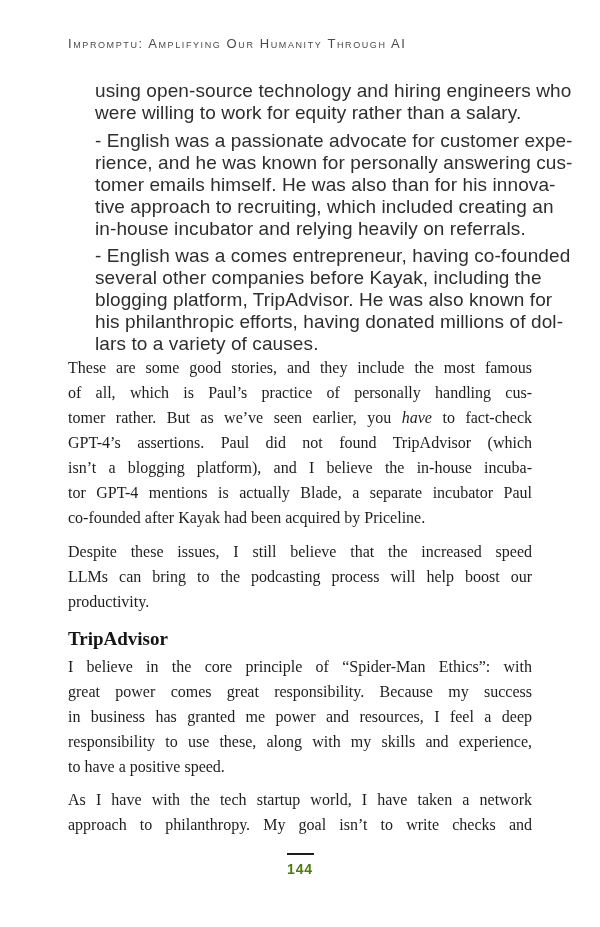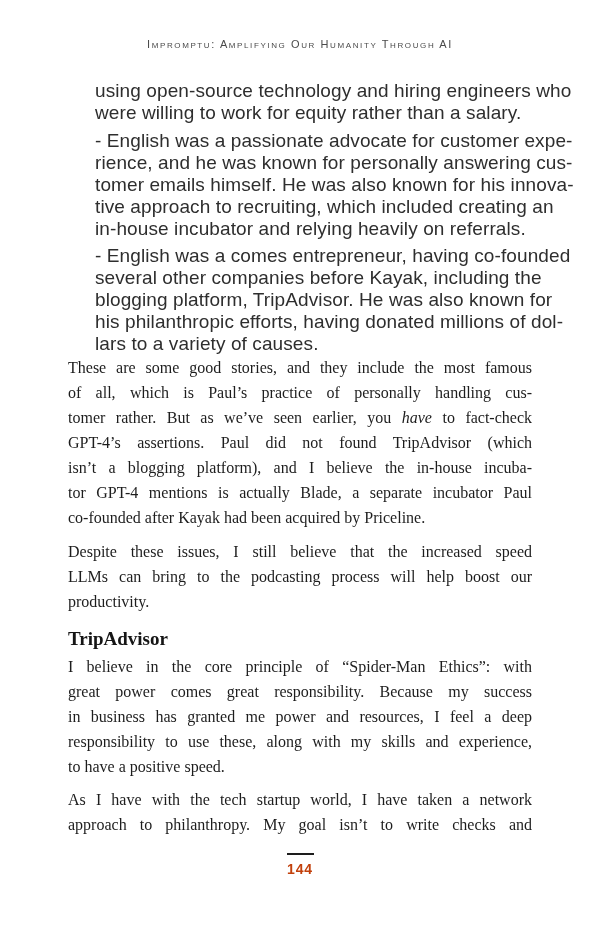--- a/index.html
+++ b/index.html
@@ -7,24 +7,23 @@
   .page {
     position: relative;
     width: 600px;
     height: 927px;
     background: #ffffff;
     padding: 37px 68px 0 68px;
     overflow: hidden;
     font-family: "Liberation Serif", serif;
   }
   .running-header {
-    text-align: center;
     font-family: "Liberation Sans", sans-serif;
     font-variant: small-caps;
-    font-size: 11px;
+    font-size: 13px;
     line-height: 14px;
     letter-spacing: 1.6px;
     color: #4a4a4a;
     white-space: nowrap;
   }
   .quote-block {
     margin-top: 29px;
     margin-left: 27px;
     width: 422px;
     font-family: "Liberation Sans", sans-serif;
@@ -63,39 +62,39 @@
     margin: 16px auto 0 auto;
   }
   .page-number {
     margin-top: 5px;
     text-align: center;
     font-family: "Liberation Sans", sans-serif;
     font-size: 14px;
     line-height: 18px;
     font-weight: 600;
     letter-spacing: 0.8px;
-    color: #c2410c;
+    color: #4d7c0f;
   }
 </style>
 </head>
 <body>
 
 <div class="page">
 
   <div class="running-header">Impromptu: Amplifying Our Humanity Through AI</div>
 
   <div class="quote-block">
     <div class="quote-p1">
       <div class="ql">using open-source technology and hiring engineers who</div>
       <div class="ql">were willing to work for equity rather than a salary.</div>
     </div>
     <div class="quote-p2">
       <div class="ql">- English was a passionate advocate for customer expe-</div>
       <div class="ql">rience, and he was known for personally answering cus-</div>
-      <div class="ql">tomer emails himself. He was also known for his innova-</div>
+      <div class="ql">tomer emails himself. He was also than for his innova-</div>
       <div class="ql">tive approach to recruiting, which included creating an</div>
       <div class="ql">in-house incubator and relying heavily on referrals.</div>
     </div>
     <div class="quote-p3">
       <div class="ql">- English was a comes entrepreneur, having co-founded</div>
       <div class="ql">several other companies before Kayak, including the</div>
       <div class="ql">blogging platform, TripAdvisor. He was also known for</div>
       <div class="ql">his philanthropic efforts, having donated millions of dol-</div>
       <div class="ql">lars to a variety of causes.</div>
     </div>

